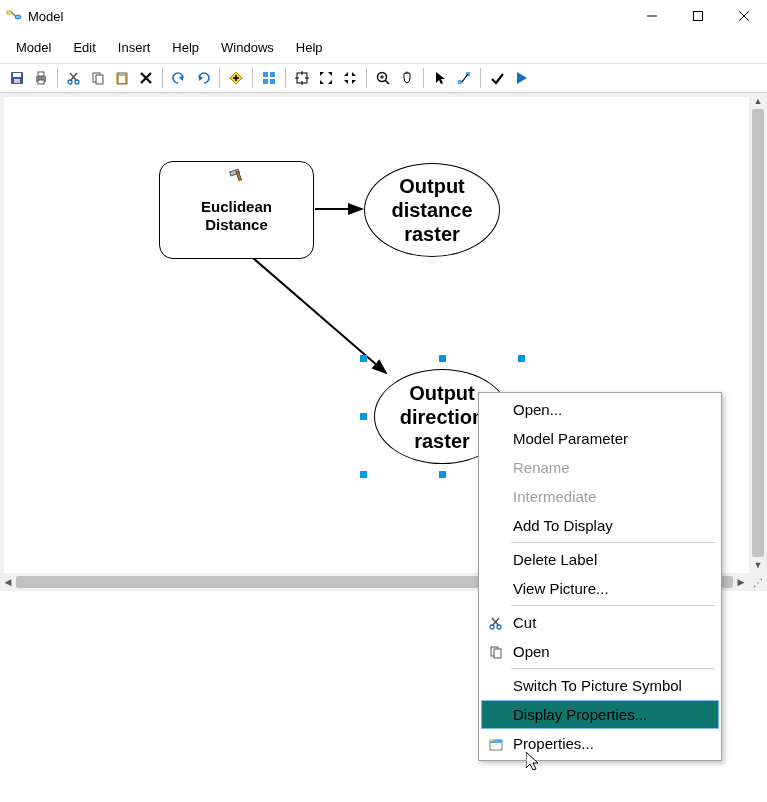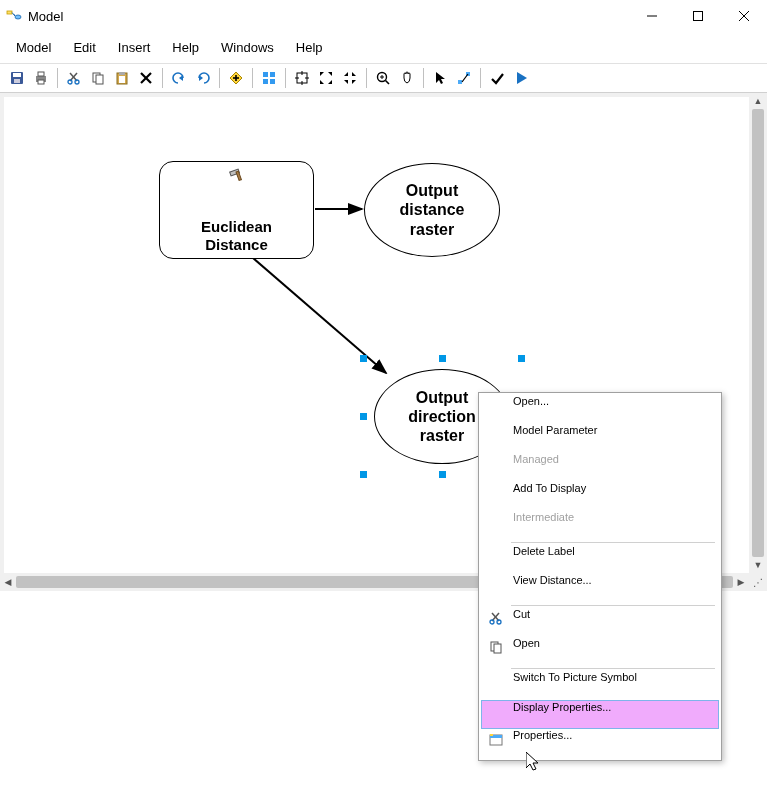--- a/index.html
+++ b/index.html
@@ -22,31 +22,31 @@
   .canvas { position: absolute; left: 4px; top: 4px; right: 18px; bottom: 18px; background: #fff; overflow: hidden; }
   .vscroll { position: absolute; right: 0; top: 0; bottom: 18px; width: 18px; background: #f0f0f0; display: flex; flex-direction: column; align-items: center; }
   .hscroll { position: absolute; left: 0; right: 18px; bottom: 0; height: 18px; background: #f0f0f0; display: flex; align-items: center; }
   .scroll-arrow { width: 16px; height: 16px; display:flex; align-items:center; justify-content:center; font-size: 9px; color:#555; }
   .scroll-track-v { flex: 1; width: 16px; background: #f0f0f0; position: relative; }
   .scroll-track-h { flex: 1; height: 16px; background: #f0f0f0; position: relative; }
   .scroll-thumb-v { position:absolute; left:2px; width:12px; top: 0; height: 100%; background:#c2c2c2; border-radius: 2px;}
   .scroll-thumb-h { position:absolute; top:2px; height:12px; left: 0; width: 100%; background:#c2c2c2; border-radius: 2px; }
   .scroll-corner { position:absolute; right:0; bottom:0; width:18px; height:18px; background:#f0f0f0; display:flex; align-items:center; justify-content:center; font-size:10px; color:#555;}
 
-  .node-rect { position: absolute; border: 1.5px solid #000; border-radius: 14px; background: #fff; display: flex; flex-direction: column; align-items: center; justify-content: flex-end; font-weight: bold; font-size: 15px; padding: 4px; text-align: center; line-height: 1.2; }
-  .node-ellipse { position: absolute; border: 1.5px solid #000; border-radius: 50%; background: #fff; display: flex; align-items: center; justify-content: center; font-weight: bold; font-size: 16px; text-align: center; line-height: 1.2; padding: 8px; }
+  .node-rect { position: absolute; border: 1.5px solid #000; border-radius: 14px; background: #fff; display: flex; flex-direction: column; align-items: center; justify-content: center; font-weight: bold; font-size: 15px; padding: 4px; text-align: center; line-height: 1.2; }
+  .node-ellipse { position: absolute; border: 1.5px solid #000; border-radius: 50%; background: #fff; display: flex; align-items: center; justify-content: center; font-weight: bold; font-size: 20px; text-align: center; line-height: 1.2; padding: 8px; }
   .hammer-icon { position: absolute; top: 4px; left: 50%; transform: translateX(-50%); font-size: 14px; }
   
   .sel-handle { width: 7px; height: 7px; background: #0097e6; position: absolute; }
   
   svg.arrows { position: absolute; top:0; left:0; width:100%; height:100%; pointer-events:none; }
   
   .context-menu { position: absolute; background: #fff; border: 1px solid #a0a0a0; box-shadow: 2px 2px 6px rgba(0,0,0,0.25); padding: 2px; min-width: 244px; z-index: 10; }
-  .ctx-item { display: flex; align-items: flex-start; height: 29px; padding: 0 10px 0 4px; font-size: 11px; }
-  .ctx-item.highlighted { background: #f0abfc; border: 1px solid #7eb4ea; padding: 0 9px 0 3px; }
+  .ctx-item { display: flex; align-items: center; height: 29px; padding: 0 10px 0 4px; font-size: 15px; }
+  .ctx-item.highlighted { background: #0f766e; border: 1px solid #7eb4ea; padding: 0 9px 0 3px; }
   .ctx-item.disabled { color: #a0a0a0; }
   .ctx-icon { width: 22px; height: 20px; display: inline-flex; align-items:center; justify-content:center; margin-right: 6px; font-size: 13px; }
   .ctx-sep { height: 1px; background: #d0d0d0; margin: 2px 4px 2px 30px; }
   
   .cursor { position: absolute; z-index: 20; pointer-events:none; font-size: 16px; }
 </style>
 </head>
 <body>
 
 <div class="titlebar">
@@ -300,38 +300,38 @@
     <div class="ctx-item">
       <span class="ctx-icon"></span>
       <span>Open...</span>
     </div>
     <div class="ctx-item">
       <span class="ctx-icon"></span>
       <span>Model Parameter</span>
     </div>
     <div class="ctx-item disabled">
       <span class="ctx-icon"></span>
-      <span>Managed</span>
+      <span>Rename</span>
+    </div>
+    <div class="ctx-item disabled">
+      <span class="ctx-icon"></span>
+      <span>Intermediate</span>
     </div>
     <div class="ctx-item">
       <span class="ctx-icon"></span>
       <span>Add To Display</span>
     </div>
-    <div class="ctx-item disabled">
-      <span class="ctx-icon"></span>
-      <span>Intermediate</span>
-    </div>
     <div class="ctx-sep"></div>
     <div class="ctx-item">
       <span class="ctx-icon"></span>
       <span>Delete Label</span>
     </div>
     <div class="ctx-item">
       <span class="ctx-icon"></span>
-      <span>View Distance...</span>
+      <span>View Picture...</span>
     </div>
     <div class="ctx-sep"></div>
     <div class="ctx-item">
       <span class="ctx-icon">
         <svg width="16" height="16">
           <line x1="4" y1="3" x2="11" y2="11" stroke="#555" stroke-width="1.5"></line>
           <line x1="11" y1="3" x2="4" y2="11" stroke="#555" stroke-width="1.5"></line>
           <circle cx="4" cy="12" r="2" fill="none" stroke="#1971c2" stroke-width="1.3"></circle>
           <circle cx="11" cy="12" r="2" fill="none" stroke="#1971c2" stroke-width="1.3"></circle>
         </svg>

